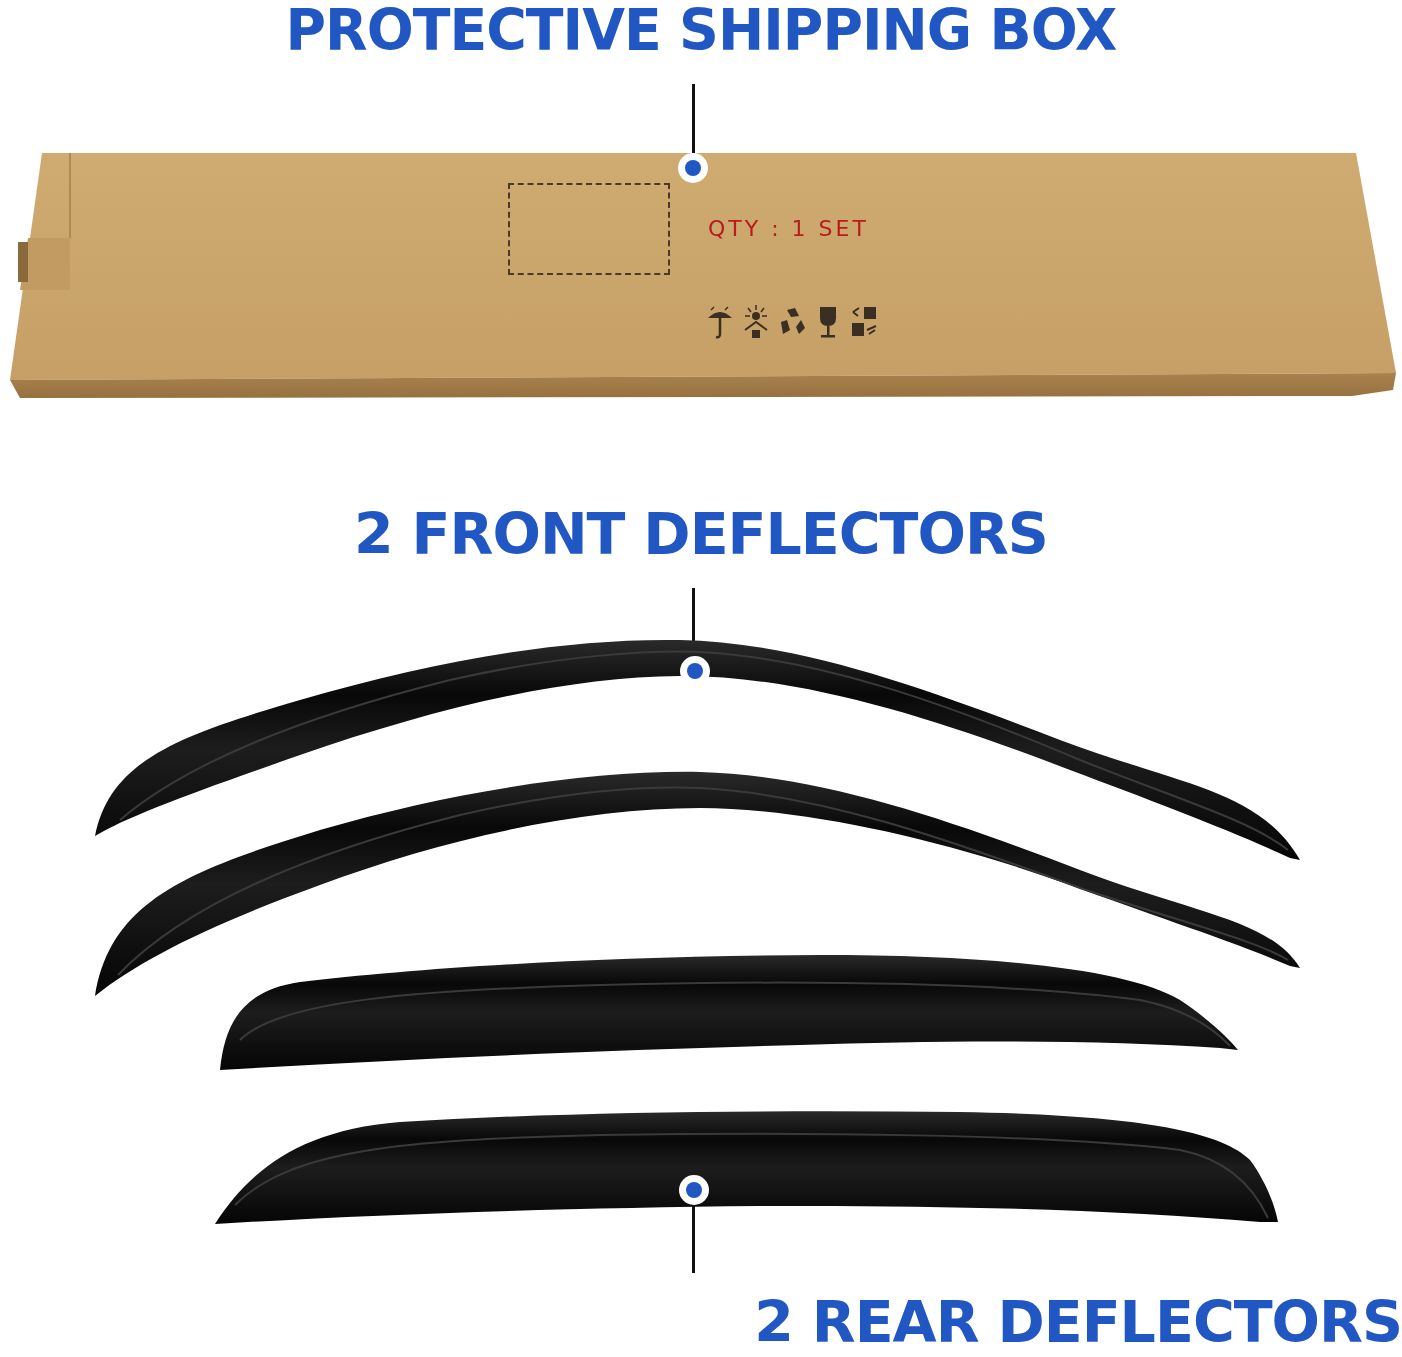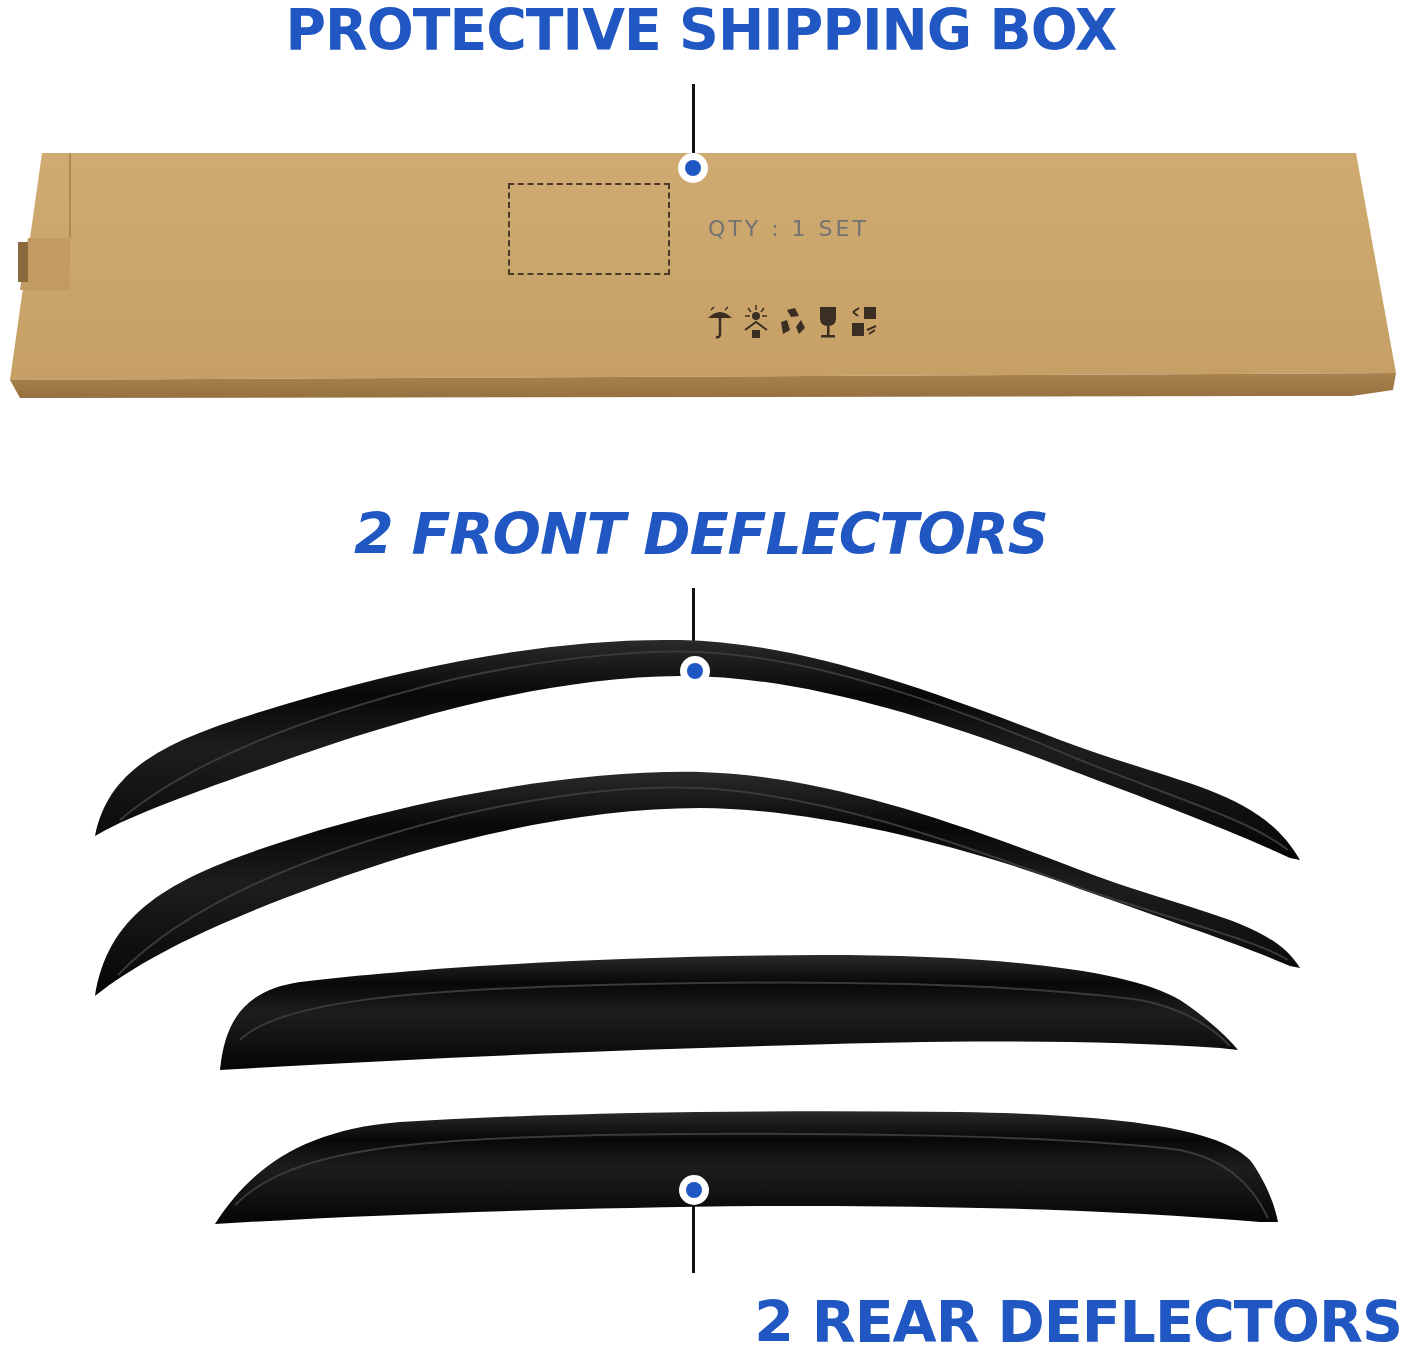--- a/index.html
+++ b/index.html
@@ -2,30 +2,30 @@
 <html><head>
 <meta charset="utf-8">
 <style>
   html, body { margin:0; padding:0; background:#ffffff; }
   body { width:1402px; height:1357px; position:relative; overflow:hidden;
          font-family:"Liberation Sans", sans-serif; }
   .headline { position:absolute; left:0; width:1402px; text-align:center;
               font-family:"DejaVu Sans", sans-serif; font-weight:bold;
               letter-spacing:-1px; color:#2157c2; line-height:1; }
   .h-box { top:2px; font-size:57px; transform:scaleX(0.97); }
-  .h-front { top:506px; font-size:57px;font-style:italic; }
+  .h-front { top:506px; font-size:57px; }
   .h-rear { top:1294px; font-size:57px;text-align:right; }
   .leader { position:absolute; width:3px; background:#111; }
   .marker { position:absolute; width:30px; height:30px; border-radius:50%;
             background:#fff; box-sizing:border-box; }
   .marker::after { content:""; position:absolute; left:7px; top:7px; width:16px; height:16px;
                    border-radius:50%; background:#2157c2; }
   .box-svg { position:absolute; left:0; top:140px; }
   .qty { position:absolute; left:708px; top:216px; font-family:"DejaVu Sans", sans-serif;
-         font-size:22px; letter-spacing:3px; color:#737373; }
+         font-size:22px; letter-spacing:3px; color:#b91c1c; }
   .dash-rect { position:absolute; left:508px; top:183px; width:162px; height:92px;
                border:2px dashed #4a3a28; box-sizing:border-box; }
   .symbols { position:absolute; left:705px; top:304px; display:flex; gap:6px; }
   .sym { width:30px; height:36px; }
   .deflectors { position:absolute; left:0; top:600px; }
 </style>
 </head>
 <body>
 
 <div class="headline h-box">PROTECTIVE SHIPPING BOX</div>

